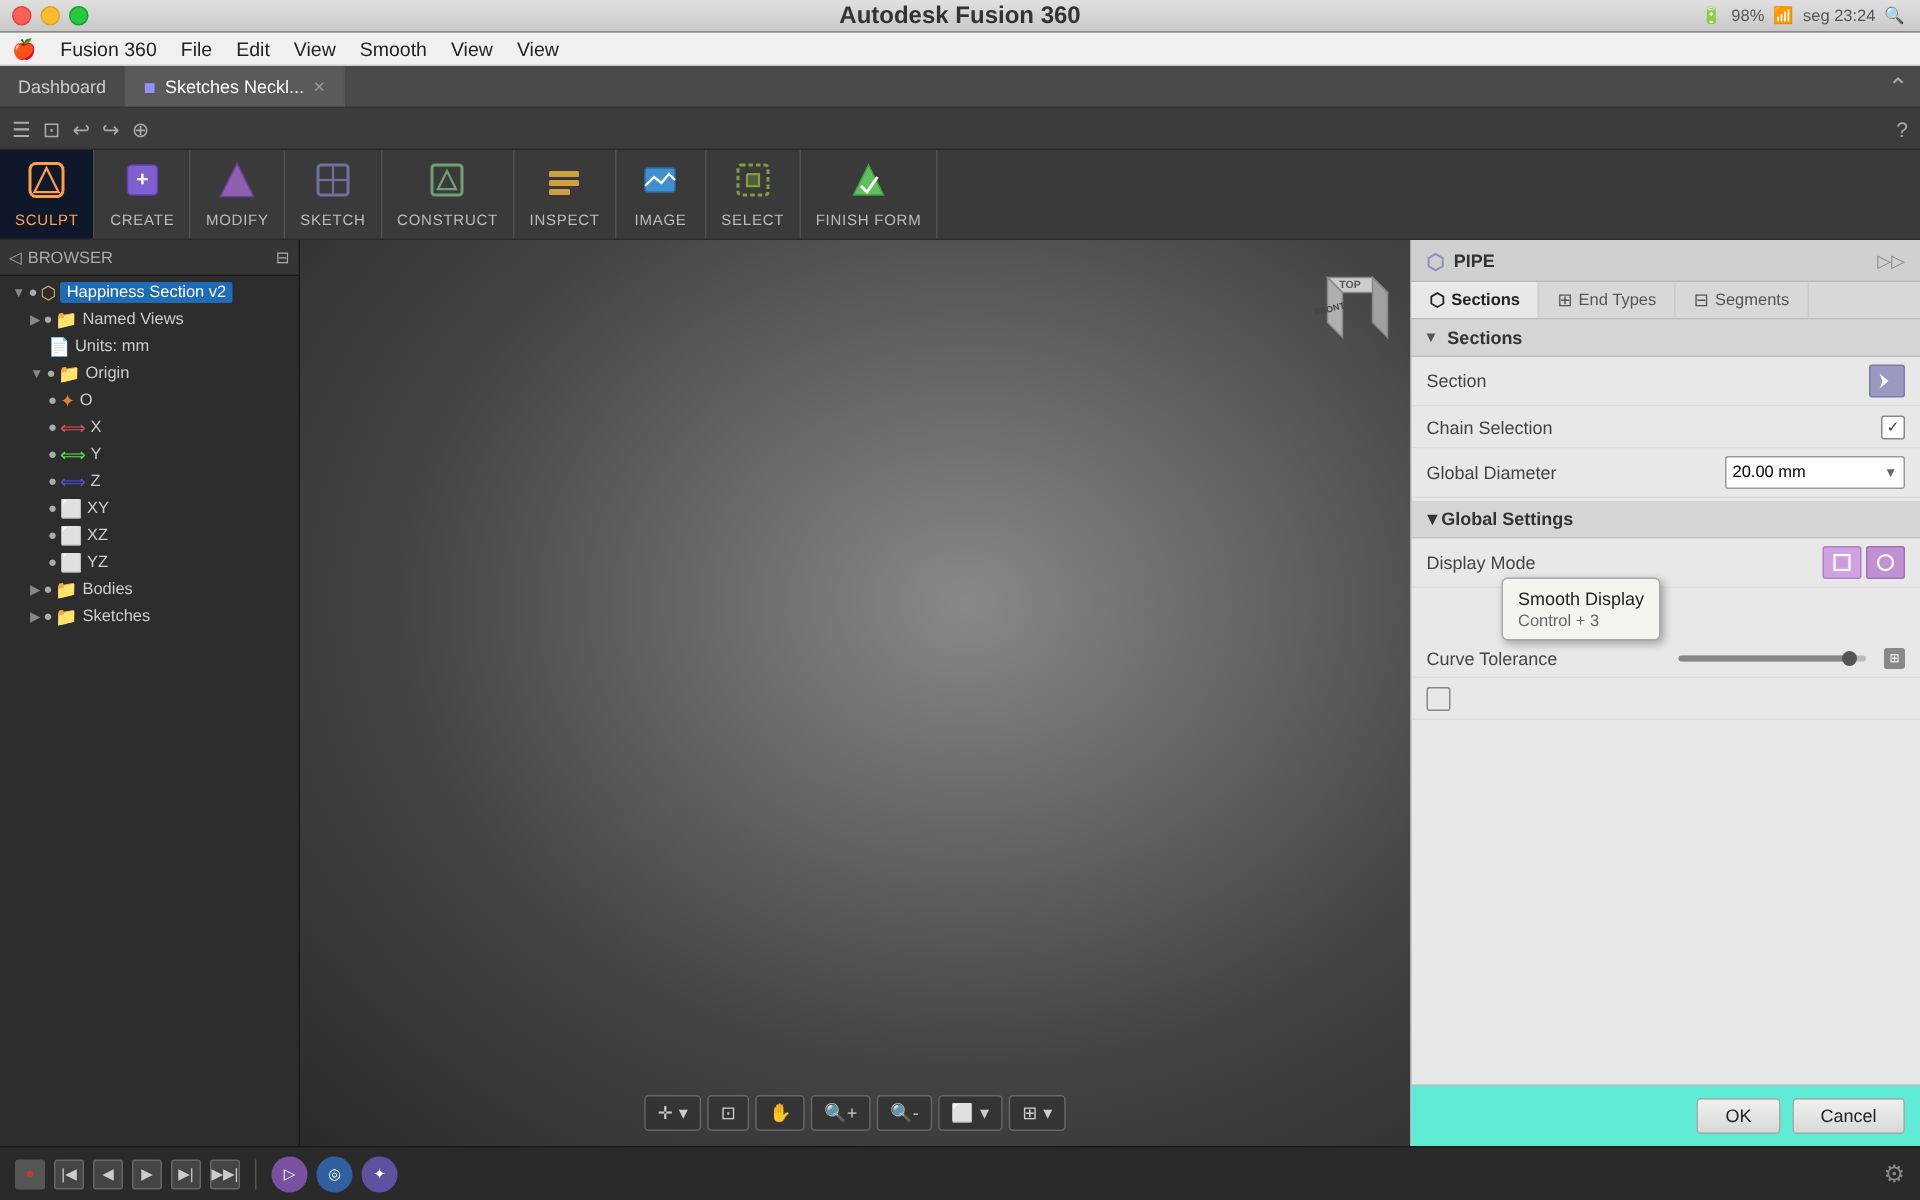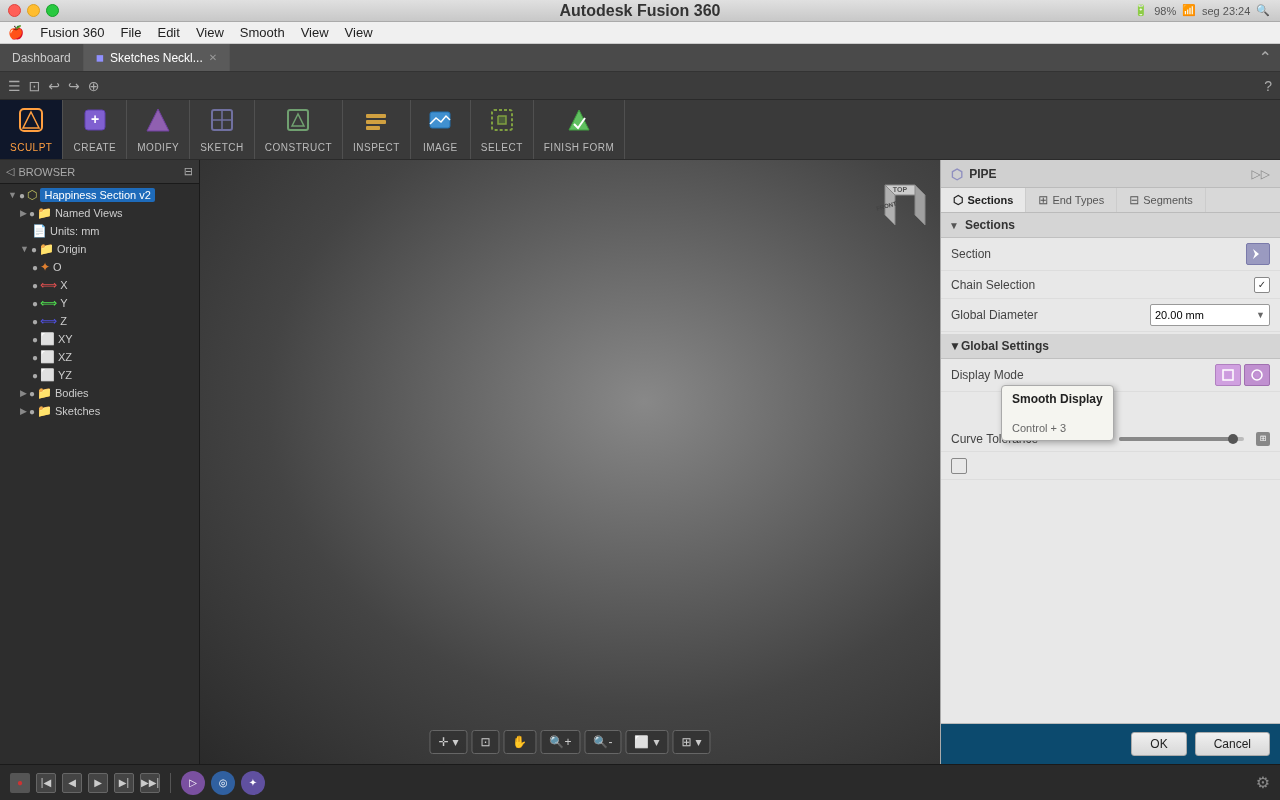--- a/index.html
+++ b/index.html
@@ -175,26 +175,26 @@
 
     .curve-tol-row { display: flex; align-items: center; padding: 5px 10px; border-bottom: 1px solid #ddd; background: #e8e8e8; }
     .curve-tol-slider { flex: 1; height: 4px; background: #bbb; border-radius: 2px; position: relative; margin: 0 8px; }
 
     
     .tooltip-box {
       position: absolute; background: #f5f5f0; border: 1px solid #aaa; border-radius: 4px;
       padding: 6px 10px; font-size: 12px; color: #222; box-shadow: 2px 2px 6px rgba(0,0,0,0.3);
       pointer-events: none; z-index: 100;
     }
-    .tooltip-box .tt-title { font-weight: 700; margin-bottom: 16px; }
+    .tooltip-box .tt-title { font-weight: 400; margin-bottom: 2px; }
     .tooltip-box .tt-shortcut { color: #666; font-size: 11px; }
 
     
     #pipe-footer {
-      padding: 8px 10px; background: #0c4a6e; border-top: 1px solid #bbb;
+      padding: 8px 10px; background: #5eead4; border-top: 1px solid #bbb;
       display: flex; justify-content: flex-end; gap: 8px;
     }
     .footer-btn {
       padding: 4px 18px; border-radius: 3px; font-size: 12px; cursor: pointer;
       border: 1px solid #aaa;
     }
     .footer-btn.ok { background: linear-gradient(to bottom, #f0f0f0, #d8d8d8); color: #222; }
     .footer-btn.cancel { background: linear-gradient(to bottom, #f0f0f0, #d8d8d8); color: #222; }
 
     

